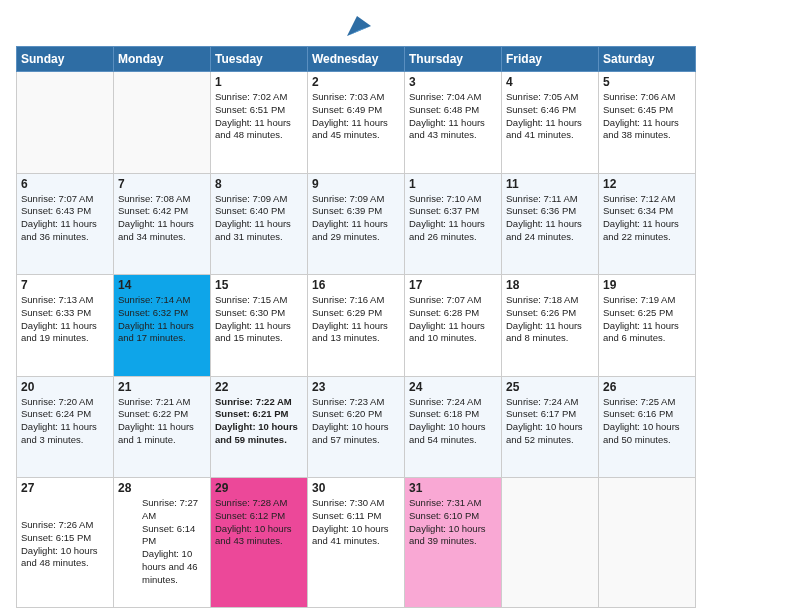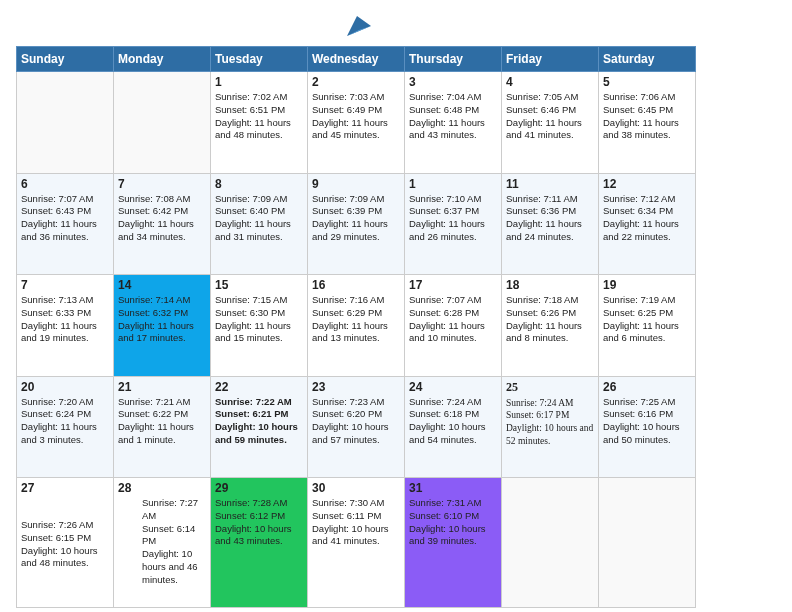--- a/index.html
+++ b/index.html
@@ -293,21 +293,21 @@
             <div class="cell-text" style="white-space: pre-line;">Sunrise: 7:23 AM
 Sunset: 6:20 PM
 Daylight: 10 hours and 57 minutes.</div>
           </td>
           <td style="background-color: rgb(242, 247, 252);">
             <span class="day-number">24</span>
             <div class="cell-text" style="white-space: pre-line;">Sunrise: 7:24 AM
 Sunset: 6:18 PM
 Daylight: 10 hours and 54 minutes.</div>
           </td>
-          <td style="background-color: rgb(242, 247, 252); font-family: Liberation Serif, serif;">
+          <td style="background-color: rgb(242, 247, 252);">
             <span class="day-number">25</span>
             <div class="cell-text" style="white-space: pre-line;">Sunrise: 7:24 AM
 Sunset: 6:17 PM
 Daylight: 10 hours and 52 minutes.</div>
           </td>
           <td style="background-color: rgb(242, 247, 252);">
             <span class="day-number">26</span>
             <div class="cell-text" style="white-space: pre-line;">Sunrise: 7:25 AM
 Sunset: 6:16 PM
 Daylight: 10 hours and 50 minutes.</div>
@@ -319,33 +319,33 @@
             <div class="cell-text" style="white-space: pre-line; margin-top: 24px;">Sunrise: 7:26 AM
 Sunset: 6:15 PM
 Daylight: 10 hours and 48 minutes.</div>
           </td>
           <td style="background-color: rgb(255, 255, 255);">
             <span class="day-number">28</span>
             <div class="cell-text" style="white-space: pre-line; margin-left: 24px;">Sunrise: 7:27 AM
 Sunset: 6:14 PM
 Daylight: 10 hours and 46 minutes.</div>
           </td>
-          <td style="background-color: #22c55e;">
+          <td style="background-color: #ec4899;">
             <span class="day-number">29</span>
             <div class="cell-text" style="white-space: pre-line;">Sunrise: 7:28 AM
 Sunset: 6:12 PM
 Daylight: 10 hours and 43 minutes.</div>
           </td>
           <td style="background-color: rgb(255, 255, 255);">
             <span class="day-number">30</span>
             <div class="cell-text" style="white-space: pre-line;">Sunrise: 7:30 AM
 Sunset: 6:11 PM
 Daylight: 10 hours and 41 minutes.</div>
           </td>
-          <td style="background-color: #8b5cf6; margin-top: 28px;">
+          <td style="background-color: #f9a8d4; margin-top: 28px;">
             <span class="day-number">31</span>
             <div class="cell-text" style="white-space: pre-line;">Sunrise: 7:31 AM
 Sunset: 6:10 PM
 Daylight: 10 hours and 39 minutes.</div>
           </td>
           <td class="empty-cell" style="background-color: rgb(249, 249, 249);"></td>
           <td class="empty-cell" style="background-color: rgb(249, 249, 249);"></td>
         </tr>
       </tbody>
   </table>

